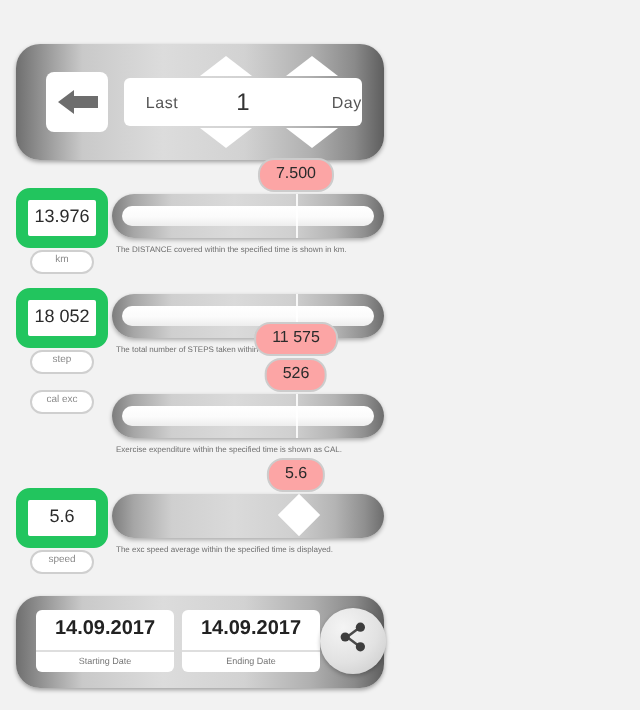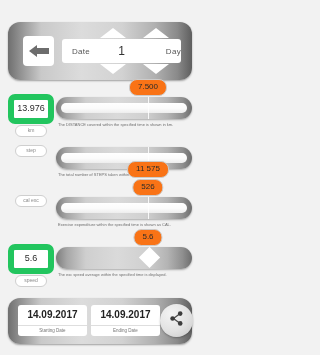--- a/index.html
+++ b/index.html
@@ -181,21 +181,21 @@
     top: 3px;
     background: #ffffff;
     transform: rotate(45deg);
   }
 
   
   .goal {
     position: absolute;
     top: -13px;
     transform: translateX(-50%);
-    background: #f97316;
+    background: #fca5a5;
     border: 1px solid #cccccc;
     border-radius: 8px;
     height: 15px;
     line-height: 14px;
     padding: 0 8px;
     font-size: 8px;
     color: #2b2b2b;
     white-space: nowrap;
     z-index: 4;
   }
@@ -277,41 +277,42 @@
         </svg>
       </span>
     </div>
 
     <div class="tri up num-up"></div>
     <div class="tri down num-down"></div>
     <div class="tri up unit-up"></div>
     <div class="tri down unit-down"></div>
 
     <div class="period-field">
-      <div class="period-last">Date</div>
+      <div class="period-last">Last</div>
       <div class="period-num">1</div>
       <div class="period-unit">Day</div>
     </div>
   </div>
 
   <div class="row" style="top:92px;">
     <div class="bubble">
       <div class="bubble-val">13.976</div>
       <div class="bubble-unit">km</div>
     </div>
     <div class="gauge">
       <div class="gauge-inner"></div>
       <div class="gauge-mark" style="left:68%;"></div>
     </div>
     <div class="goal" style="left:148px;">7.500</div>
     <div class="caption">The DISTANCE covered within the specified time is shown in km.</div>
   </div>
 
   <div class="row" style="top:142px;">
     <div class="bubble">
+      <div class="bubble-val">18 052</div>
       <div class="bubble-unit">step</div>
     </div>
     <div class="gauge">
       <div class="gauge-inner"></div>
       <div class="gauge-mark" style="left:68%;"></div>
     </div>
     <div class="goal" style="left:148px;margin-top:32px;">11 575</div>
     <div class="caption">The total number of STEPS taken within the specified time.</div>
   </div>
 

